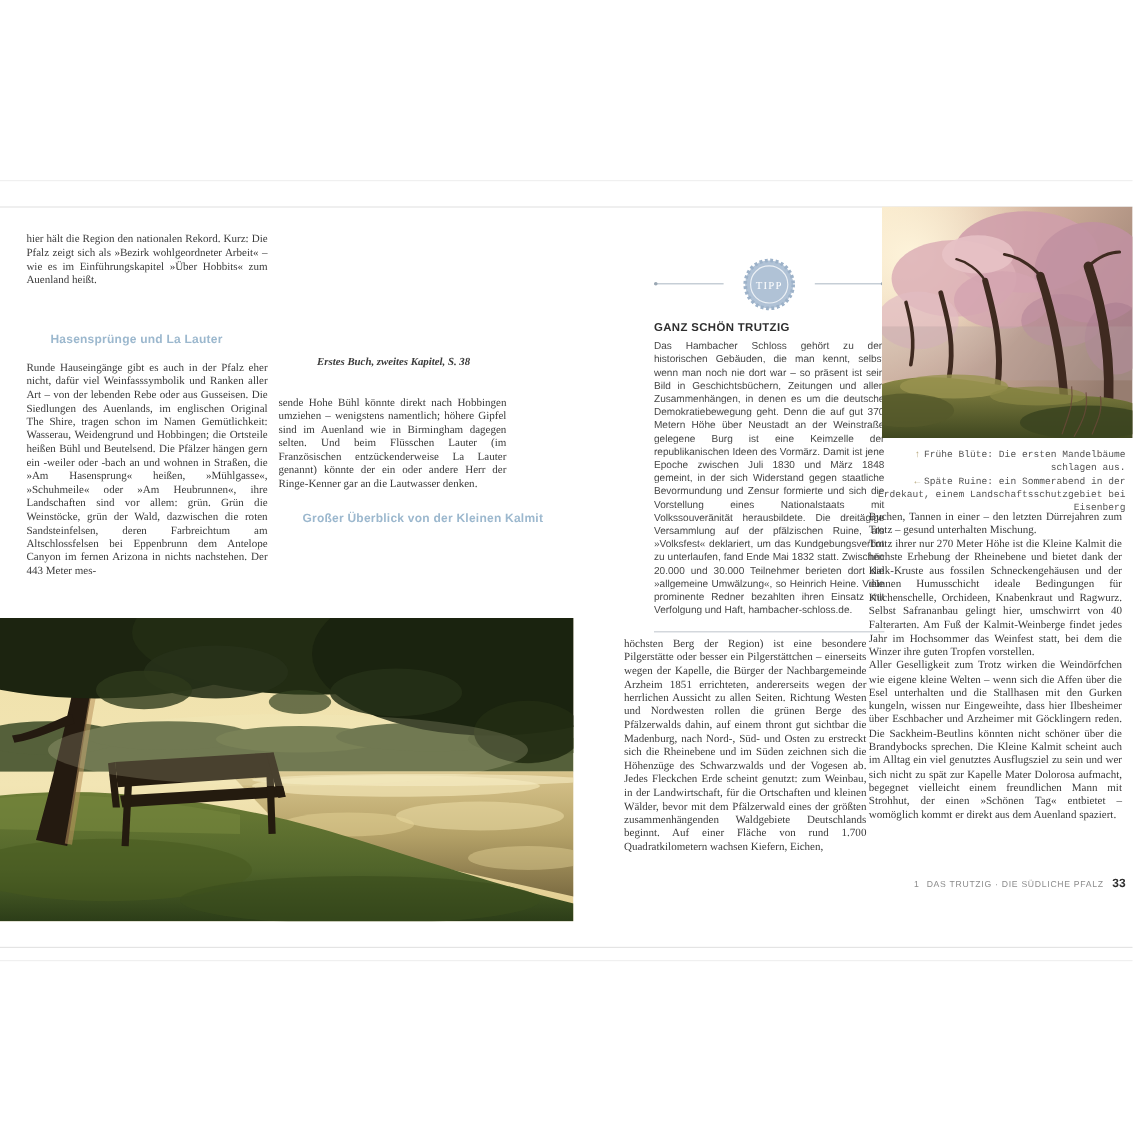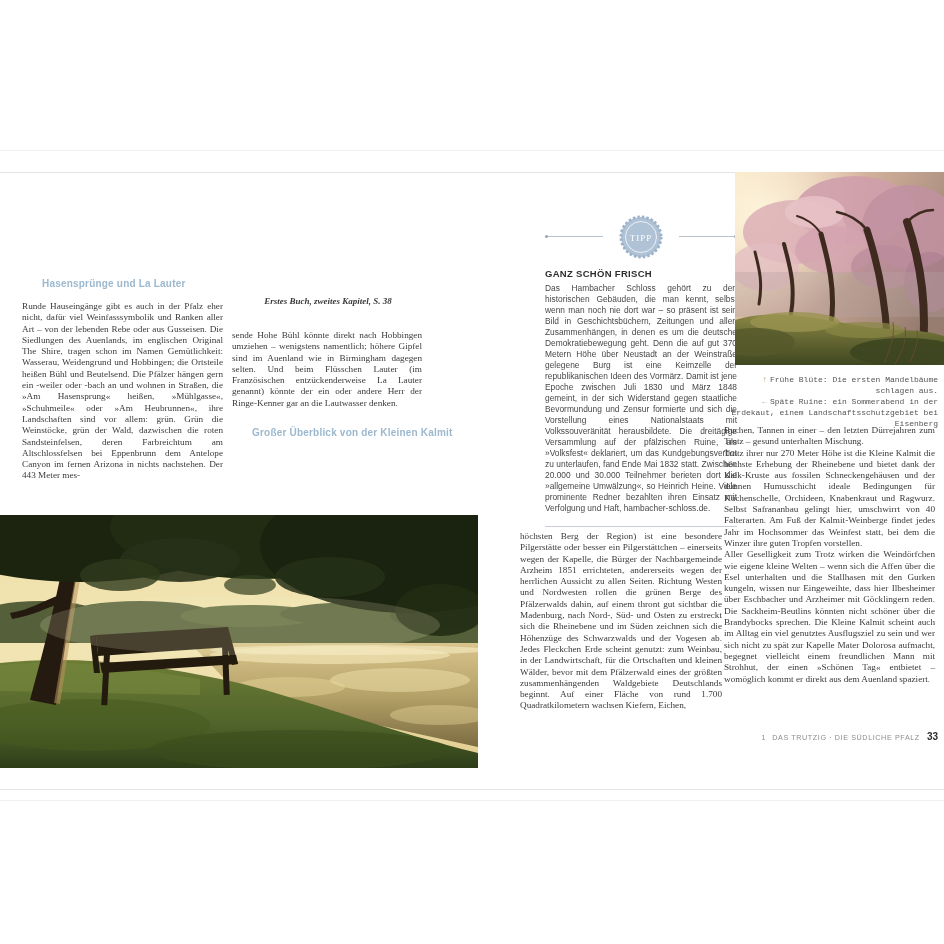--- a/index.html
+++ b/index.html
@@ -44,20 +44,21 @@
 </head>
 <body>
 
 <div id="canvas">
 
   <div class="edge faint" style="top:150px;"></div>
   <div class="edge" style="top:172px;"></div>
   <div class="edge" style="top:789px;"></div>
   <div class="edge faint" style="top:800px;"></div>
 
+  <div class="block body-text" style="left:22px;top:194px;width:201px;">hier hält die Region den nationalen Rekord. Kurz: Die Pfalz zeigt sich als »Bezirk wohlgeordneter Arbeit« – wie es im Einführungskapitel »Über Hobbits« zum Auenland heißt.</div>
 
   <div class="block h-blue" style="left:22px;top:278px;">Hasensprünge und La Lauter</div>
 
   <div class="block body-text" style="left:22px;top:301px;width:201px;">Runde Hauseingänge gibt es auch in der Pfalz eher nicht, dafür viel Weinfasssymbolik und Ranken aller Art – von der lebenden Rebe oder aus Gusseisen. Die Siedlungen des Auenlands, im englischen Original The Shire, tragen schon im Namen Gemütlichkeit: Wasserau, Weidengrund und Hobbingen; die Ortsteile heißen Bühl und Beutelsend. Die Pfälzer hängen gern ein -weiler oder -bach an und wohnen in Straßen, die »Am Hasensprung« heißen, »Mühlgasse«, »Schuhmeile« oder »Am Heubrunnen«, ihre Landschaften sind vor allem: grün. Grün die Weinstöcke, grün der Wald, dazwischen die roten Sandsteinfelsen, deren Farbreichtum am Altschlossfelsen bei Eppenbrunn dem Antelope Canyon im fernen Arizona in nichts nachstehen. Der 443 Meter mes-</div>
 
   <div class="block attribution" style="left:228px;top:296px;">Erstes Buch, zweites Kapitel, S. 38</div>
 
   <div class="block body-text" style="left:232px;top:330px;width:190px;">sende Hohe Bühl könnte direkt nach Hobbingen umziehen – wenigstens namentlich; höhere Gipfel sind im Auenland wie in Birmingham dagegen selten. Und beim Flüsschen Lauter (im Französischen entzückenderweise La Lauter genannt) könnte der ein oder andere Herr der Ringe-Kenner gar an die Lautwasser denken.</div>
 
   <div class="block h-blue" style="left:232px;top:427px;">Großer Überblick von der Kleinen Kalmit</div>
@@ -142,21 +143,21 @@
   <div class="block tipbox" style="left:545px;top:214px;">
     <div class="tip-badge-row">
       <div class="tip-line l"></div>
       <div class="tip-line r"></div>
       <svg width="46" height="46" viewBox="0 0 46 46" style="position:absolute;left:73px;top:0;">
         <circle cx="23" cy="23" r="20" fill="#b0c2d6" stroke="#9db2c9" stroke-width="3" stroke-dasharray="2.4 2.1"></circle>
         <circle cx="23" cy="23" r="15.5" fill="none" stroke="#ffffff" stroke-width="1" opacity=".75"></circle>
         <text x="23" y="26.5" text-anchor="middle" font-family="Liberation Serif, serif" font-size="9" letter-spacing="1" fill="#ffffff">TIPP</text>
       </svg>
     </div>
-    <div class="tip-heading">GANZ SCHÖN FRISCH</div>
+    <div class="tip-heading">GANZ SCHÖN TRUTZIG</div>
     <div class="tip-body">Das Hambacher Schloss gehört zu den historischen Gebäuden, die man kennt, selbst wenn man noch nie dort war – so präsent ist sein Bild in Geschichtsbüchern, Zeitungen und allen Zusammenhängen, in denen es um die deutsche Demokratiebewegung geht. Denn die auf gut 370 Metern Höhe über Neustadt an der Weinstraße gelegene Burg ist eine Keimzelle der republikanischen Ideen des Vormärz. Damit ist jene Epoche zwischen Juli 1830 und März 1848 gemeint, in der sich Widerstand gegen staatliche Bevormundung und Zensur formierte und sich die Vorstellung eines Nationalstaats mit Volkssouveränität herausbildete. Die dreitägige Versammlung auf der pfälzischen Ruine, als »Volksfest« deklariert, um das Kundgebungsverbot zu unterlaufen, fand Ende Mai 1832 statt. Zwischen 20.000 und 30.000 Teilnehmer berieten dort die »allgemeine Umwälzung«, so Heinrich Heine. Viele prominente Redner bezahlten ihren Einsatz mit Verfolgung und Haft, hambacher-schloss.de.</div>
     <div class="tip-rule"></div>
   </div>
 
   <div class="block body-text" style="left:520px;top:531px;width:202px;">höchsten Berg der Region) ist eine besondere Pilgerstätte oder besser ein Pilgerstättchen – einerseits wegen der Kapelle, die Bürger der Nachbargemeinde Arzheim 1851 errichteten, andererseits wegen der herrlichen Aussicht zu allen Seiten. Richtung Westen und Nordwesten rollen die grünen Berge des Pfälzerwalds dahin, auf einem thront gut sichtbar die Madenburg, nach Nord-, Süd- und Osten zu erstreckt sich die Rheinebene und im Süden zeichnen sich die Höhenzüge des Schwarzwalds und der Vogesen ab. Jedes Fleckchen Erde scheint genutzt: zum Weinbau, in der Landwirtschaft, für die Ortschaften und kleinen Wälder, bevor mit dem Pfälzerwald eines der größten zusammenhängenden Waldgebiete Deutschlands beginnt. Auf einer Fläche von rund 1.700 Quadratkilometern wachsen Kiefern, Eichen,</div>
 
   <div class="photo" style="left:735px;top:172px;width:209px;height:193px;">
     <svg width="209" height="193" viewBox="0 0 209 193">
       <defs>
         <linearGradient id="haze" x1="0" y1="0" x2="1" y2=".6">

